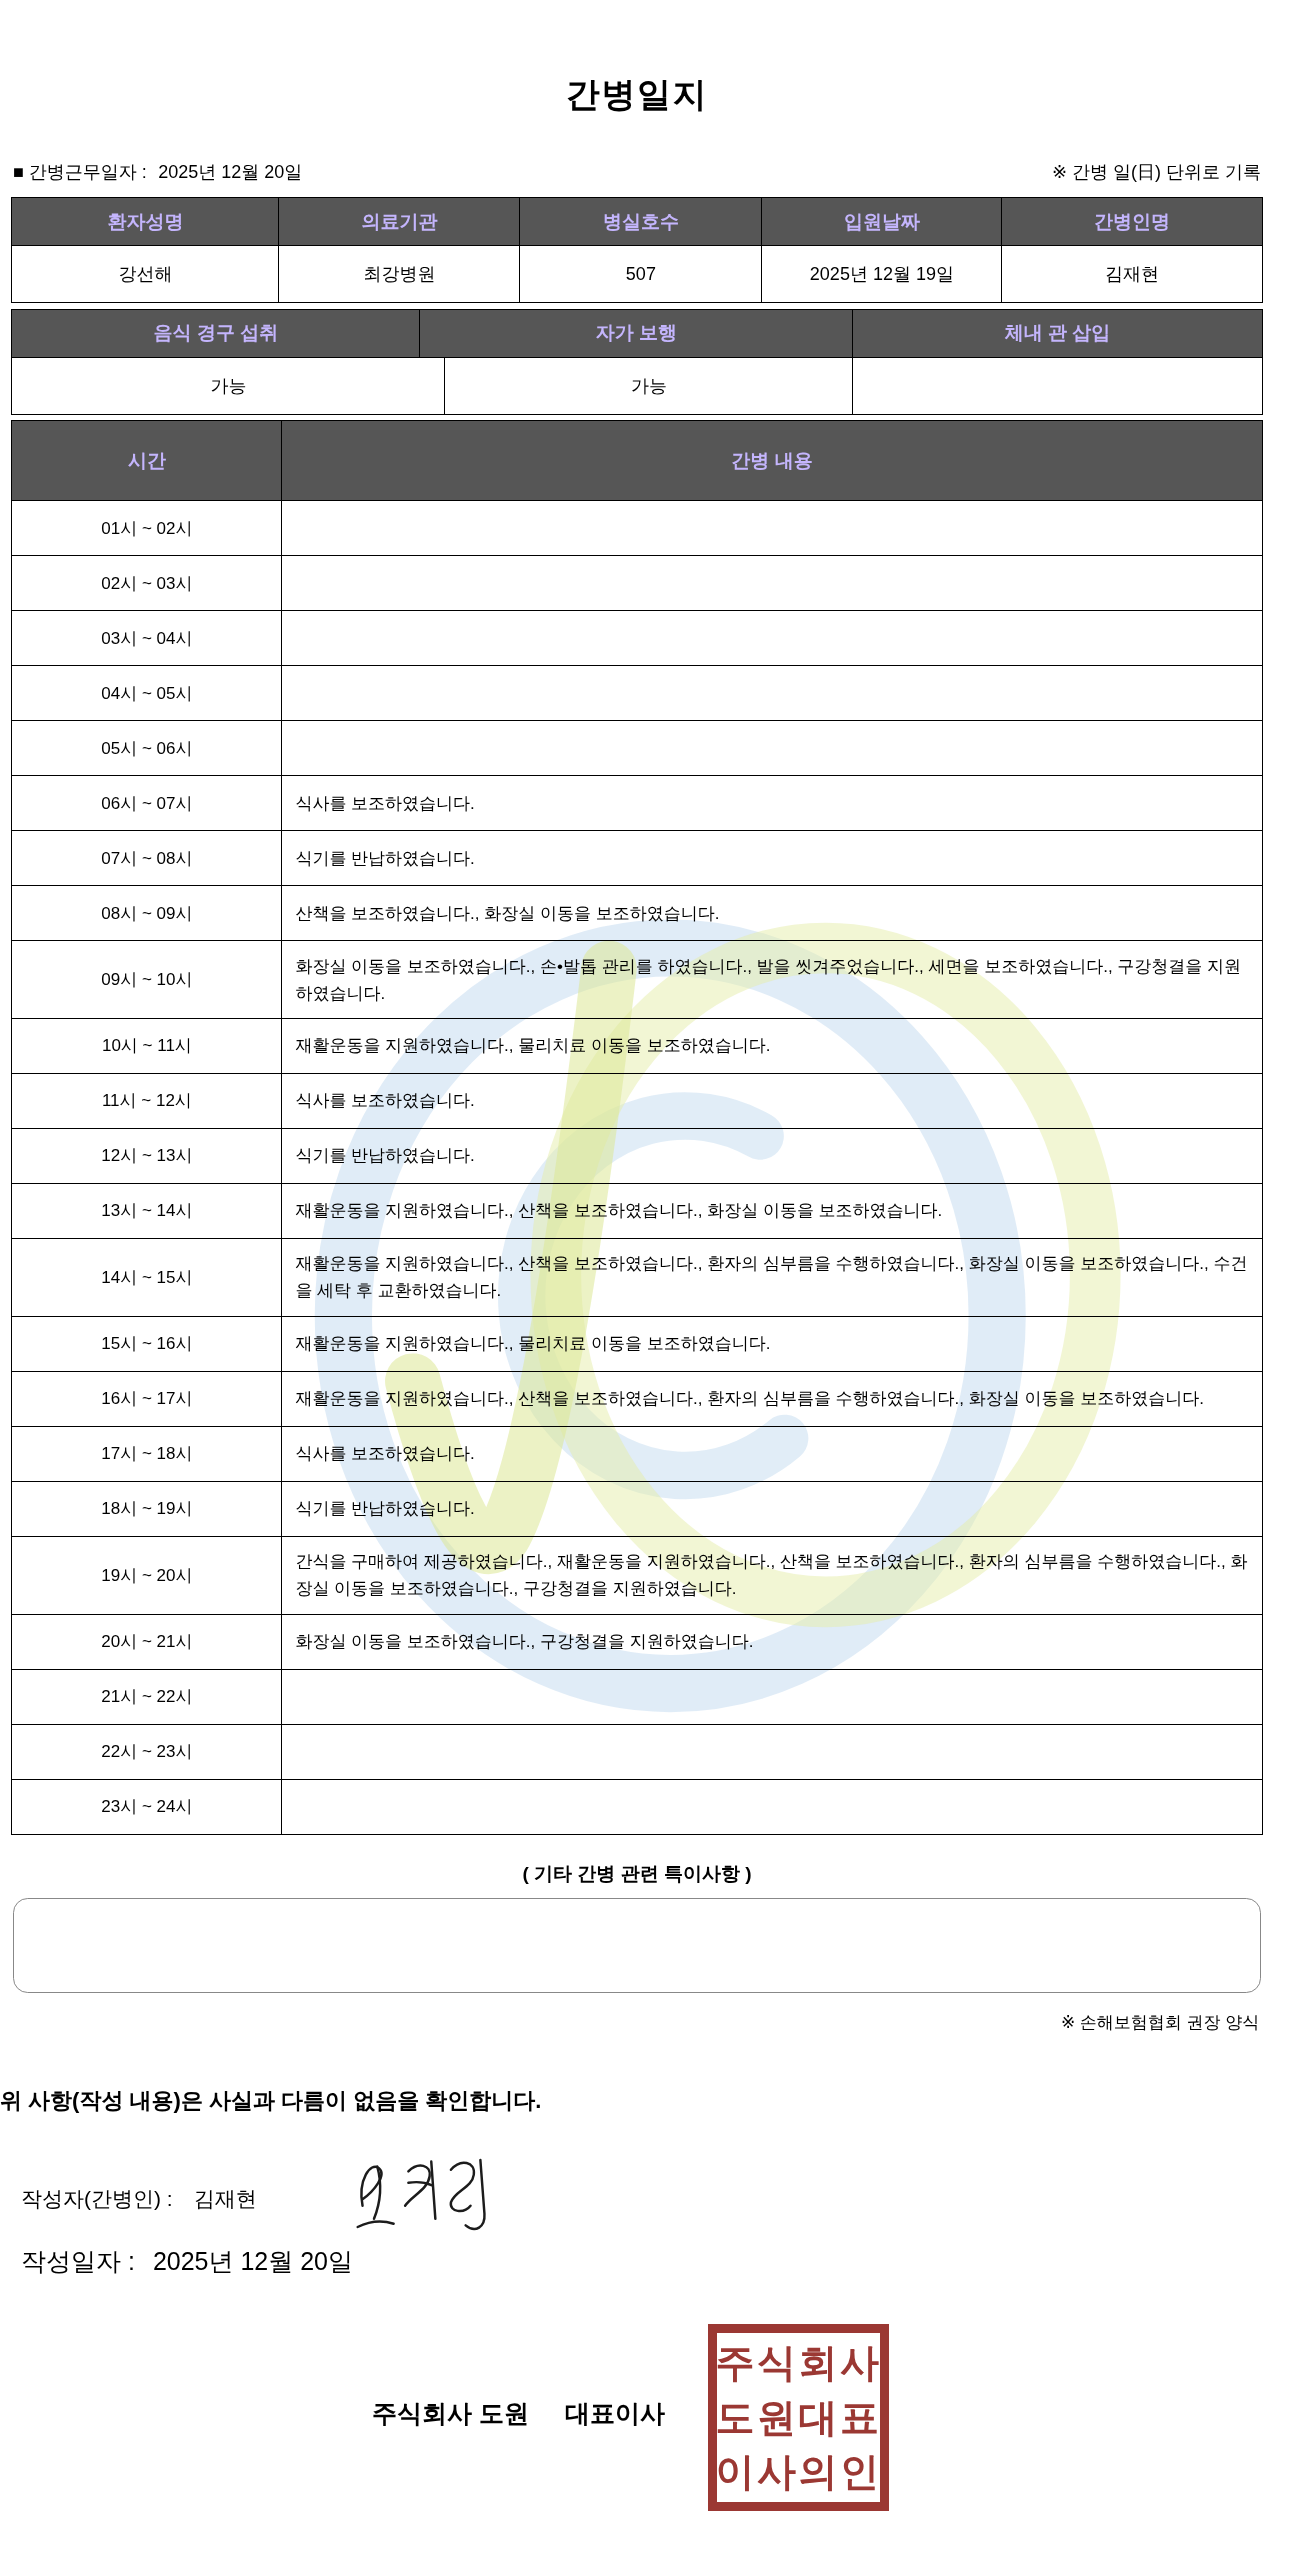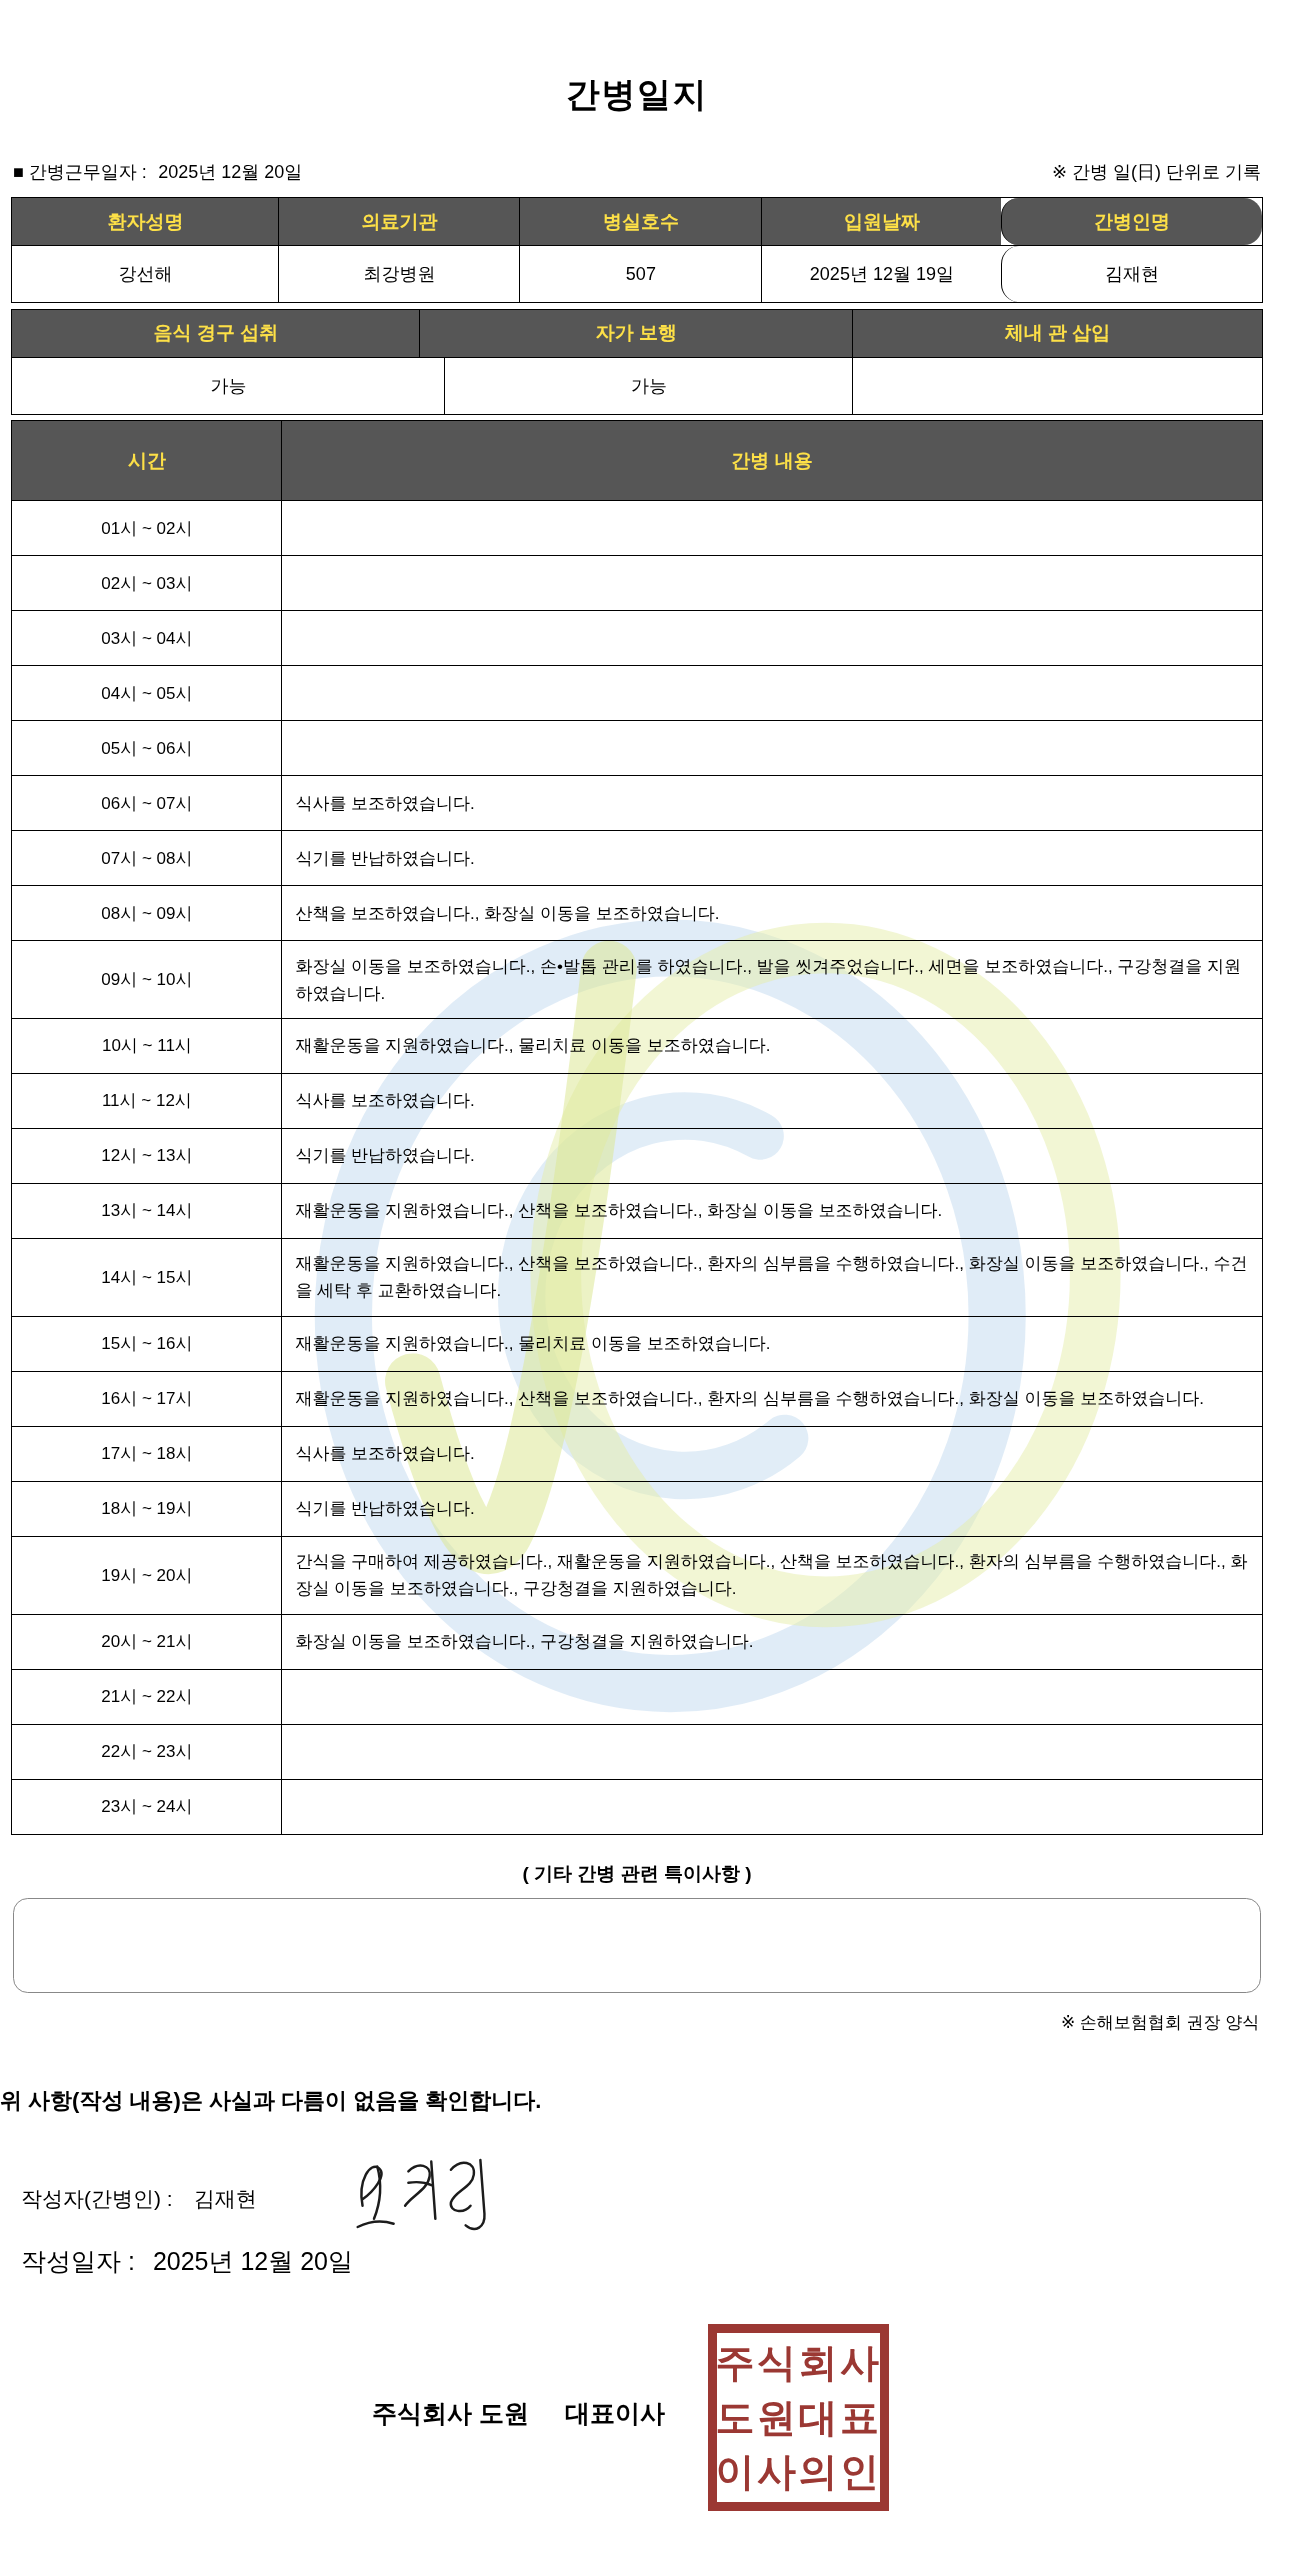--- a/index.html
+++ b/index.html
@@ -23,25 +23,25 @@
   .meta-left{display:flex;gap:11.4px;align-items:center;}
 
   .tbl{margin:0 11.4px 5.7px 11.4px;border:1.6px solid #000;}
   .row{display:flex;border-top:1.6px solid #000;}
   .row:first-child{border-top:none;}
   .cell{
     border-left:1.6px solid #000;display:flex;align-items:center;justify-content:center;
     text-align:center;background:transparent;
   }
   .cell:first-child{border-left:none;}
-  .hdr{background:#565656;color:#fde047;font-weight:700;font-size:19px;min-height:47px;}
+  .hdr{background:#565656;color:#c4b5fd;font-weight:700;font-size:19px;min-height:47px;}
   .val{font-size:18px;min-height:56px;}
 
   
-  .c5-0{width:266px;} .c5-1{width:240px;} .c5-2{width:241px;} .c5-3{width:239px;} .c5-4{flex:1;border-radius:18px;}
+  .c5-0{width:266px;} .c5-1{width:240px;} .c5-2{width:241px;} .c5-3{width:239px;} .c5-4{flex:1;}
   
   .c3-0{width:432px;} .c3-1{width:407px;} .c3-2{flex:1;}
   
   .ct-time{width:269px;}
   .ct-content{flex:1;justify-content:flex-start;text-align:left;padding:11.4px 13px;line-height:27px;}
   .care-row .ct-time{font-size:17px;min-height:54px;}
   .care-row .ct-content{font-size:17px;}
   .care-hdr{min-height:56px;}
 
   .extra-heading{

